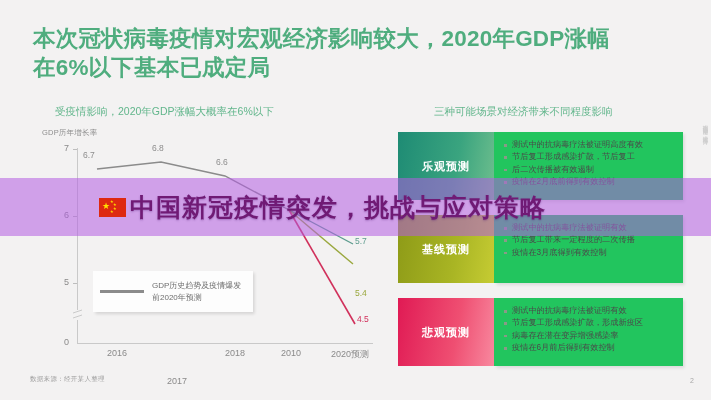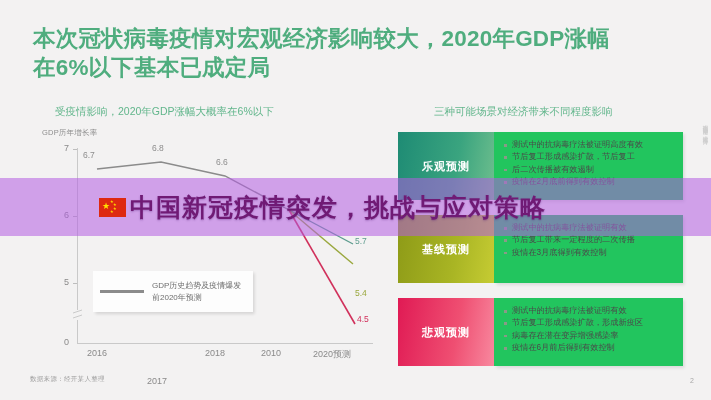--- a/index.html
+++ b/index.html
@@ -36,21 +36,21 @@
   }
   .axis-y-label{
     position:absolute;font-size:9px;color:#8a8a8a;text-align:right;width:14px;
   }
   .y-tick{position:absolute;width:4px;height:1px;background:#bdbdbd;left:40px;}
   #y-axis-line{position:absolute;left:44px;top:20px;width:1px;height:162px;background:#c9c9c9;}
   #y-axis-line2{position:absolute;left:44px;top:192px;width:1px;height:23px;background:#c9c9c9;}
   #y-break{position:absolute;left:40px;top:180px;width:9px;height:13px;}
   #x-axis-line{position:absolute;left:44px;top:215px;width:296px;height:1px;background:#c9c9c9;}
   .x-tick-label{
-    position:absolute;top:220px;font-size:9px;color:#8a8a8a;text-align:center;
+    position:absolute;top:220px;font-size:9px;color:#8a8a8a;text-align:right;
     white-space:nowrap;
   }
   #svg-lines{position:absolute;left:0;top:0;width:345px;height:245px;}
   .pt-label{position:absolute;font-size:8.5px;white-space:nowrap;}
   .pt-gray{color:#8d8d8d;}
   .pt-teal{color:#5d9c8e;}
   .pt-olive{color:#9aa83e;margin-top:32px;}
   .pt-crim{color:#d1315c;}
 
   

